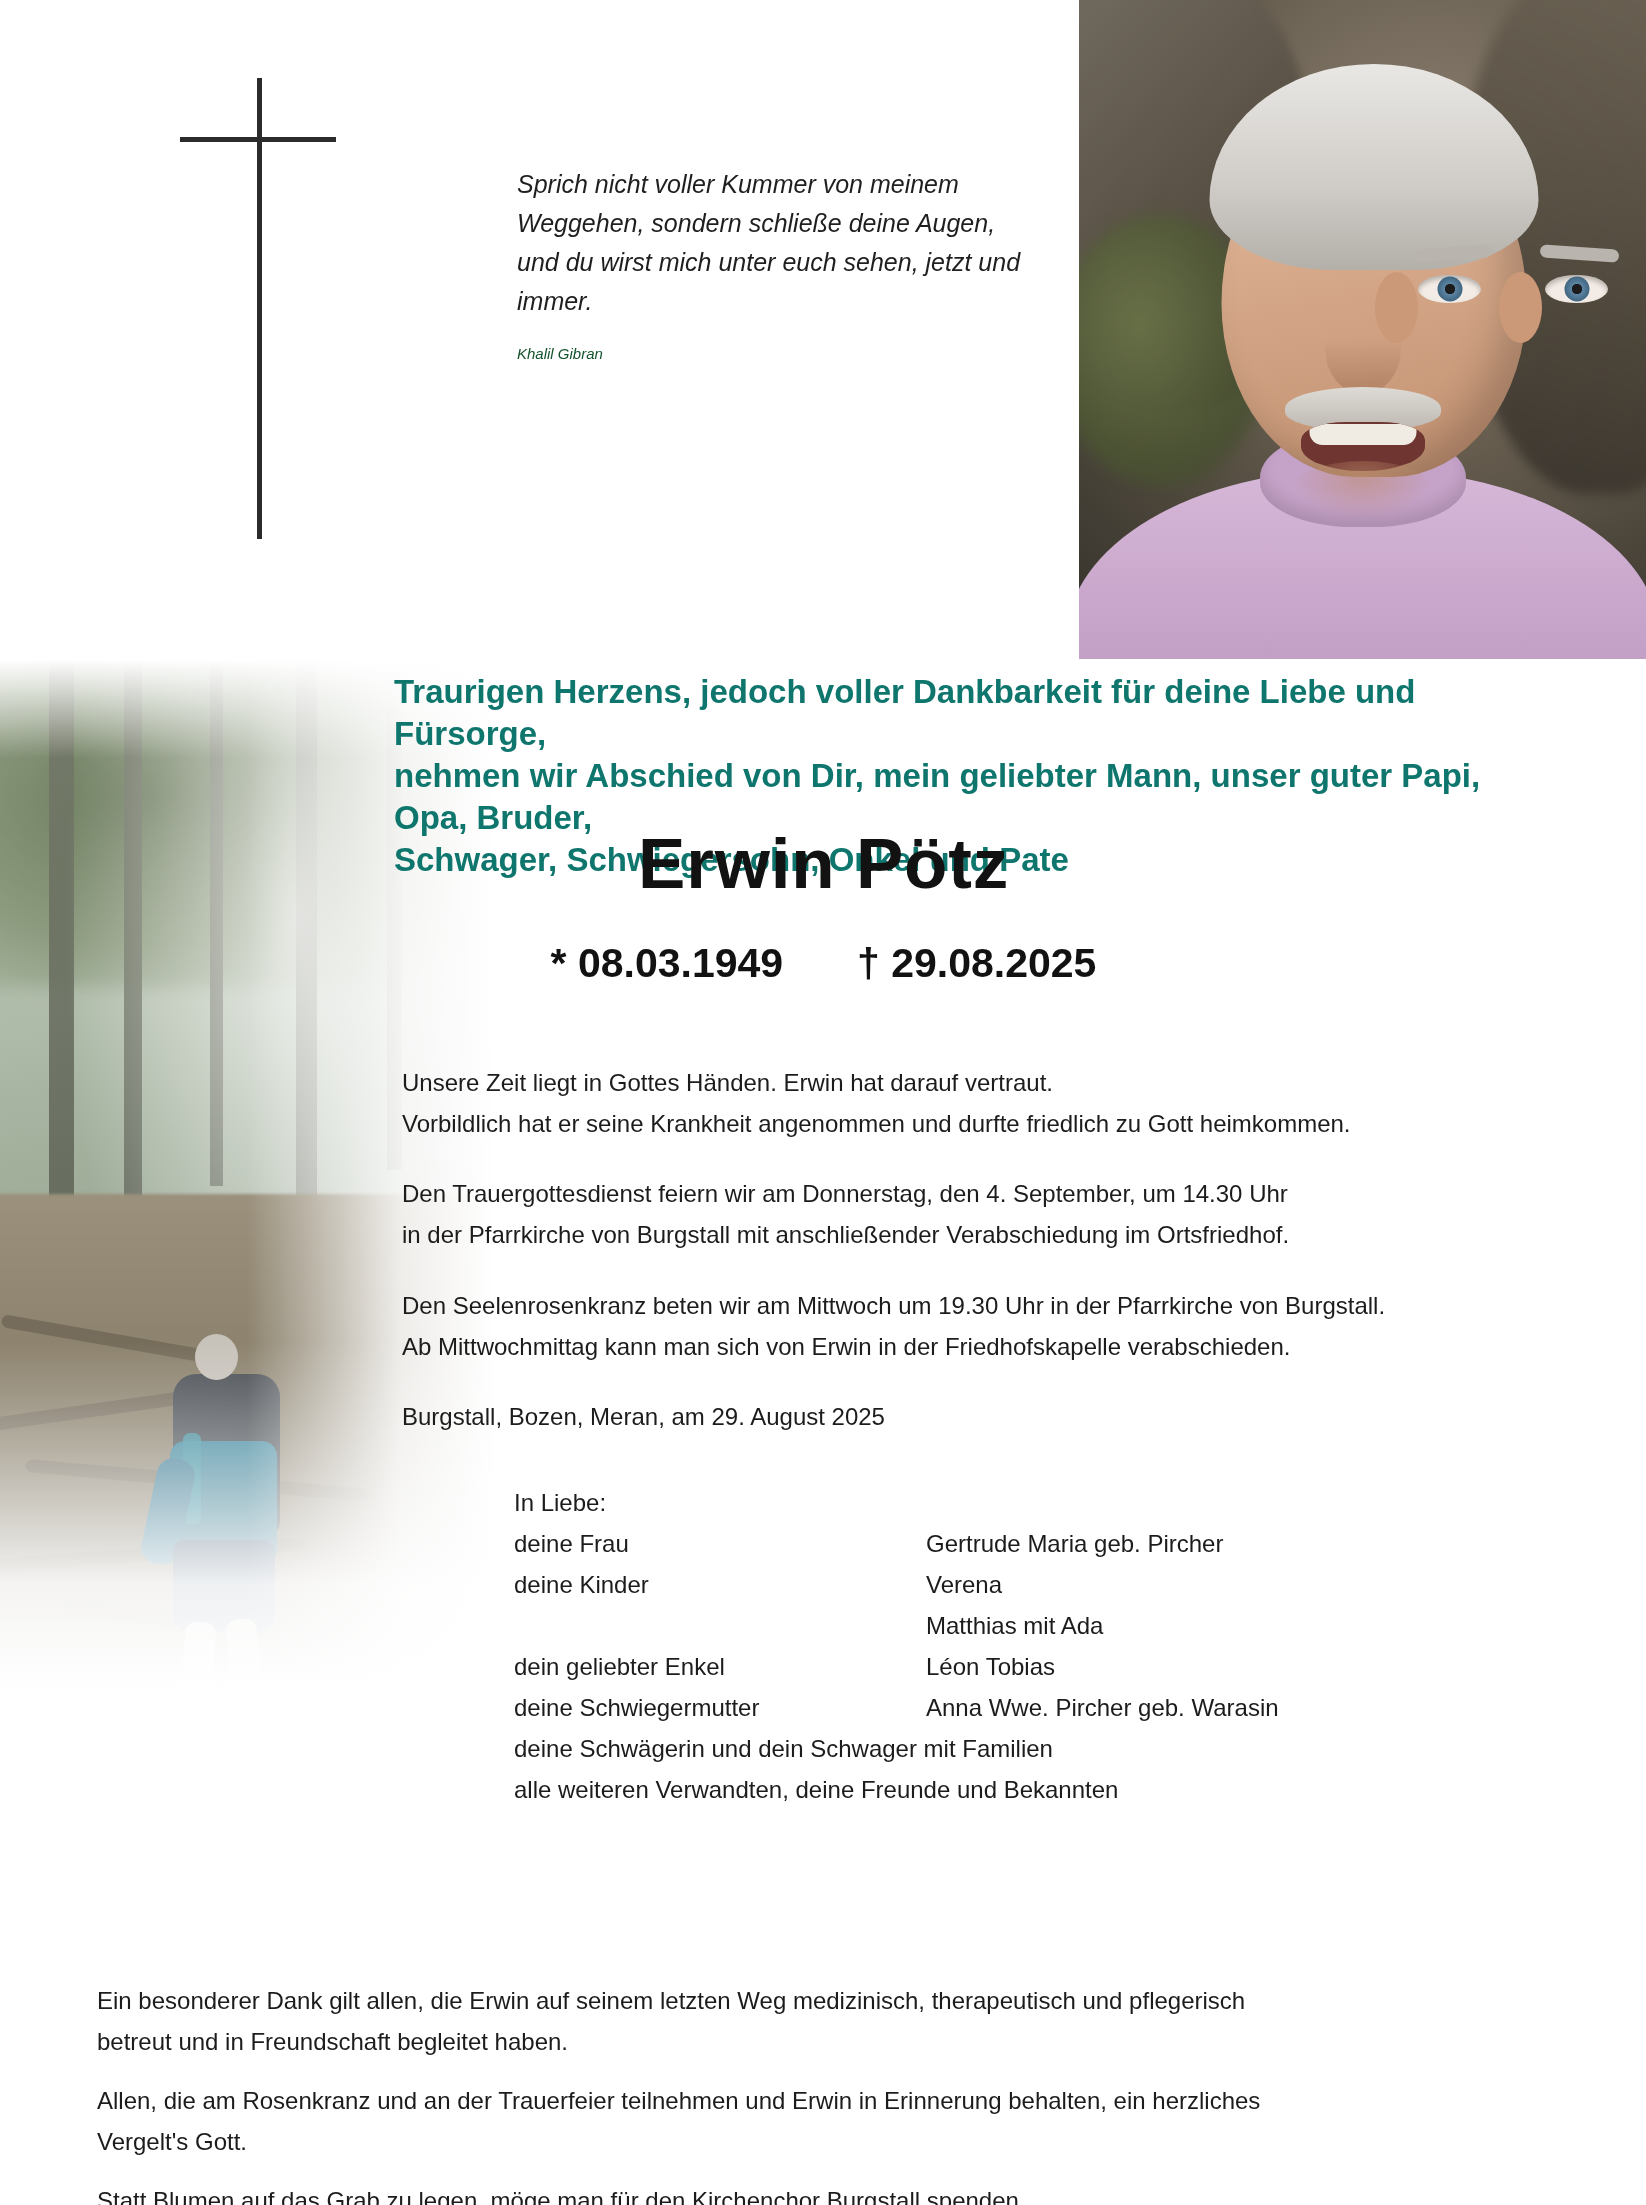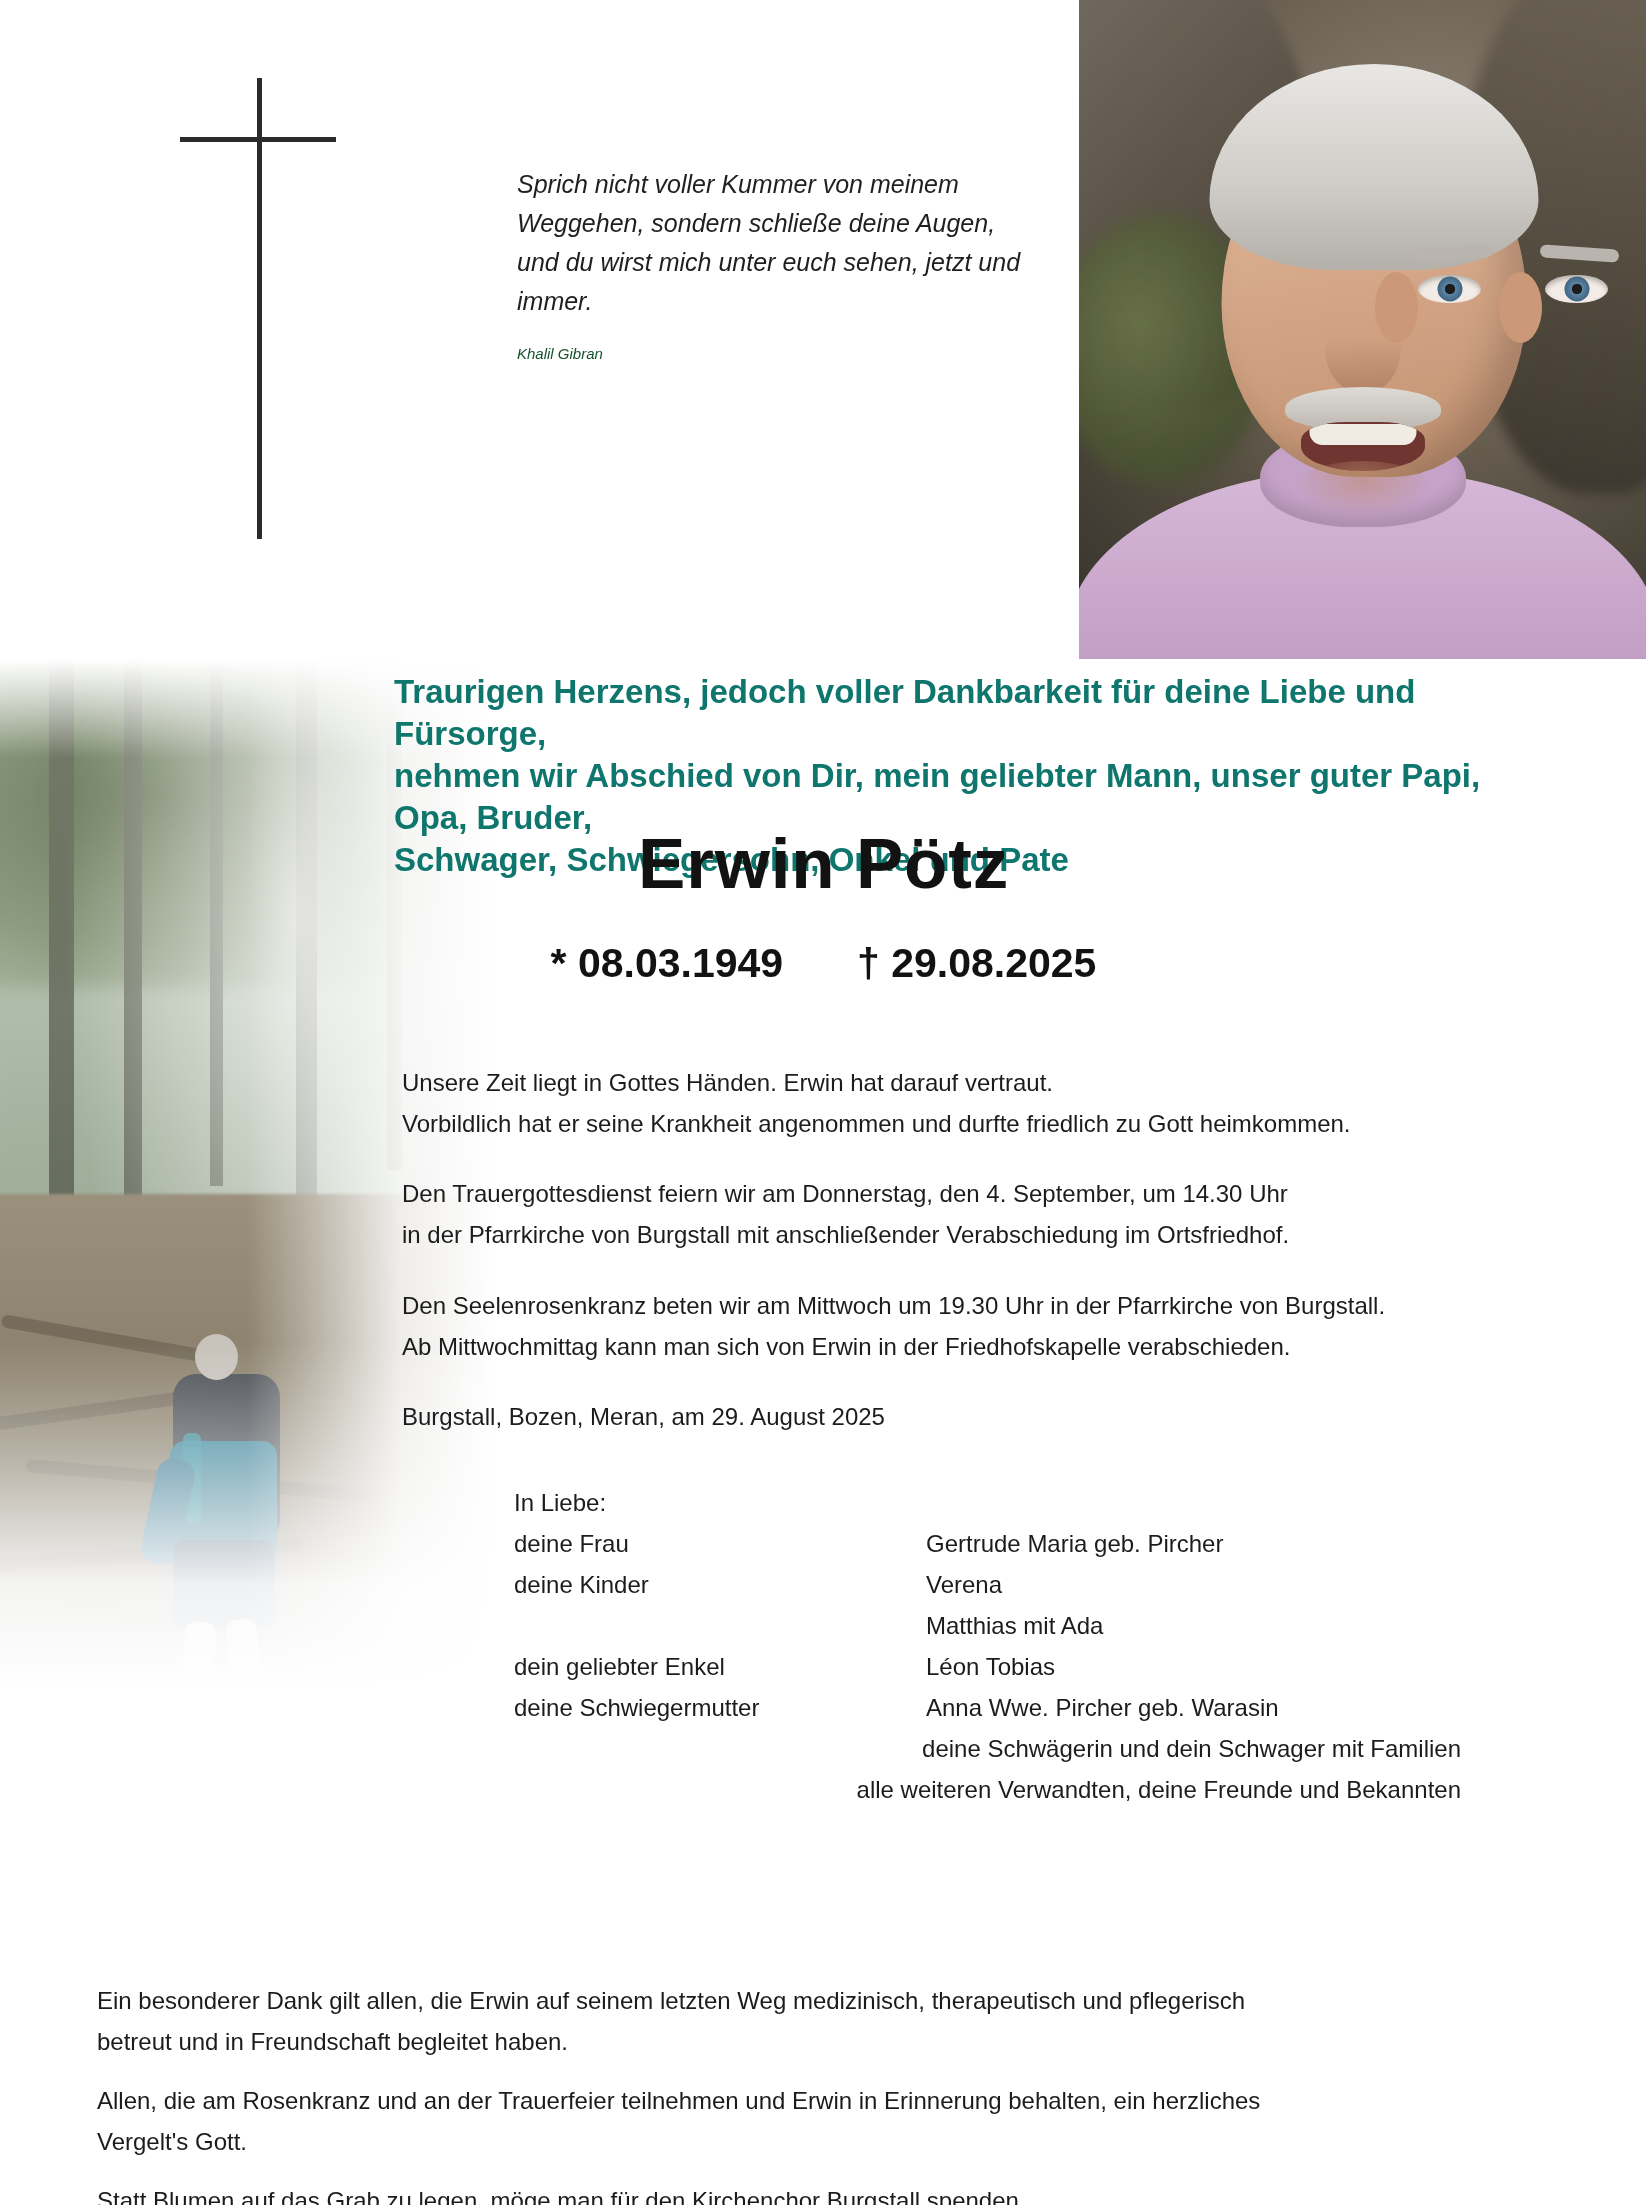--- a/index.html
+++ b/index.html
@@ -406,21 +406,21 @@
     top: 1482px;
     width: 947px;
     font-size: 24px;
     line-height: 41px;
     color: #1c1c1c;
   }
   .family .lead { margin-bottom: 0; }
   .family table { border-collapse: collapse; }
   .family td { padding: 0; vertical-align: top; font-size: 24px; line-height: 41px; }
   .family td.rel { width: 412px; padding-right: 8.2px; }
-  .family .full { display: block; text-align: right; }
+  .family .full { display: block; }
 
   
   .closing {
     position: absolute;
     left: 97px;
     top: 1980px;
     width: 1474px;
     font-size: 24px;
     line-height: 41px;
     color: #1c1c1c;

